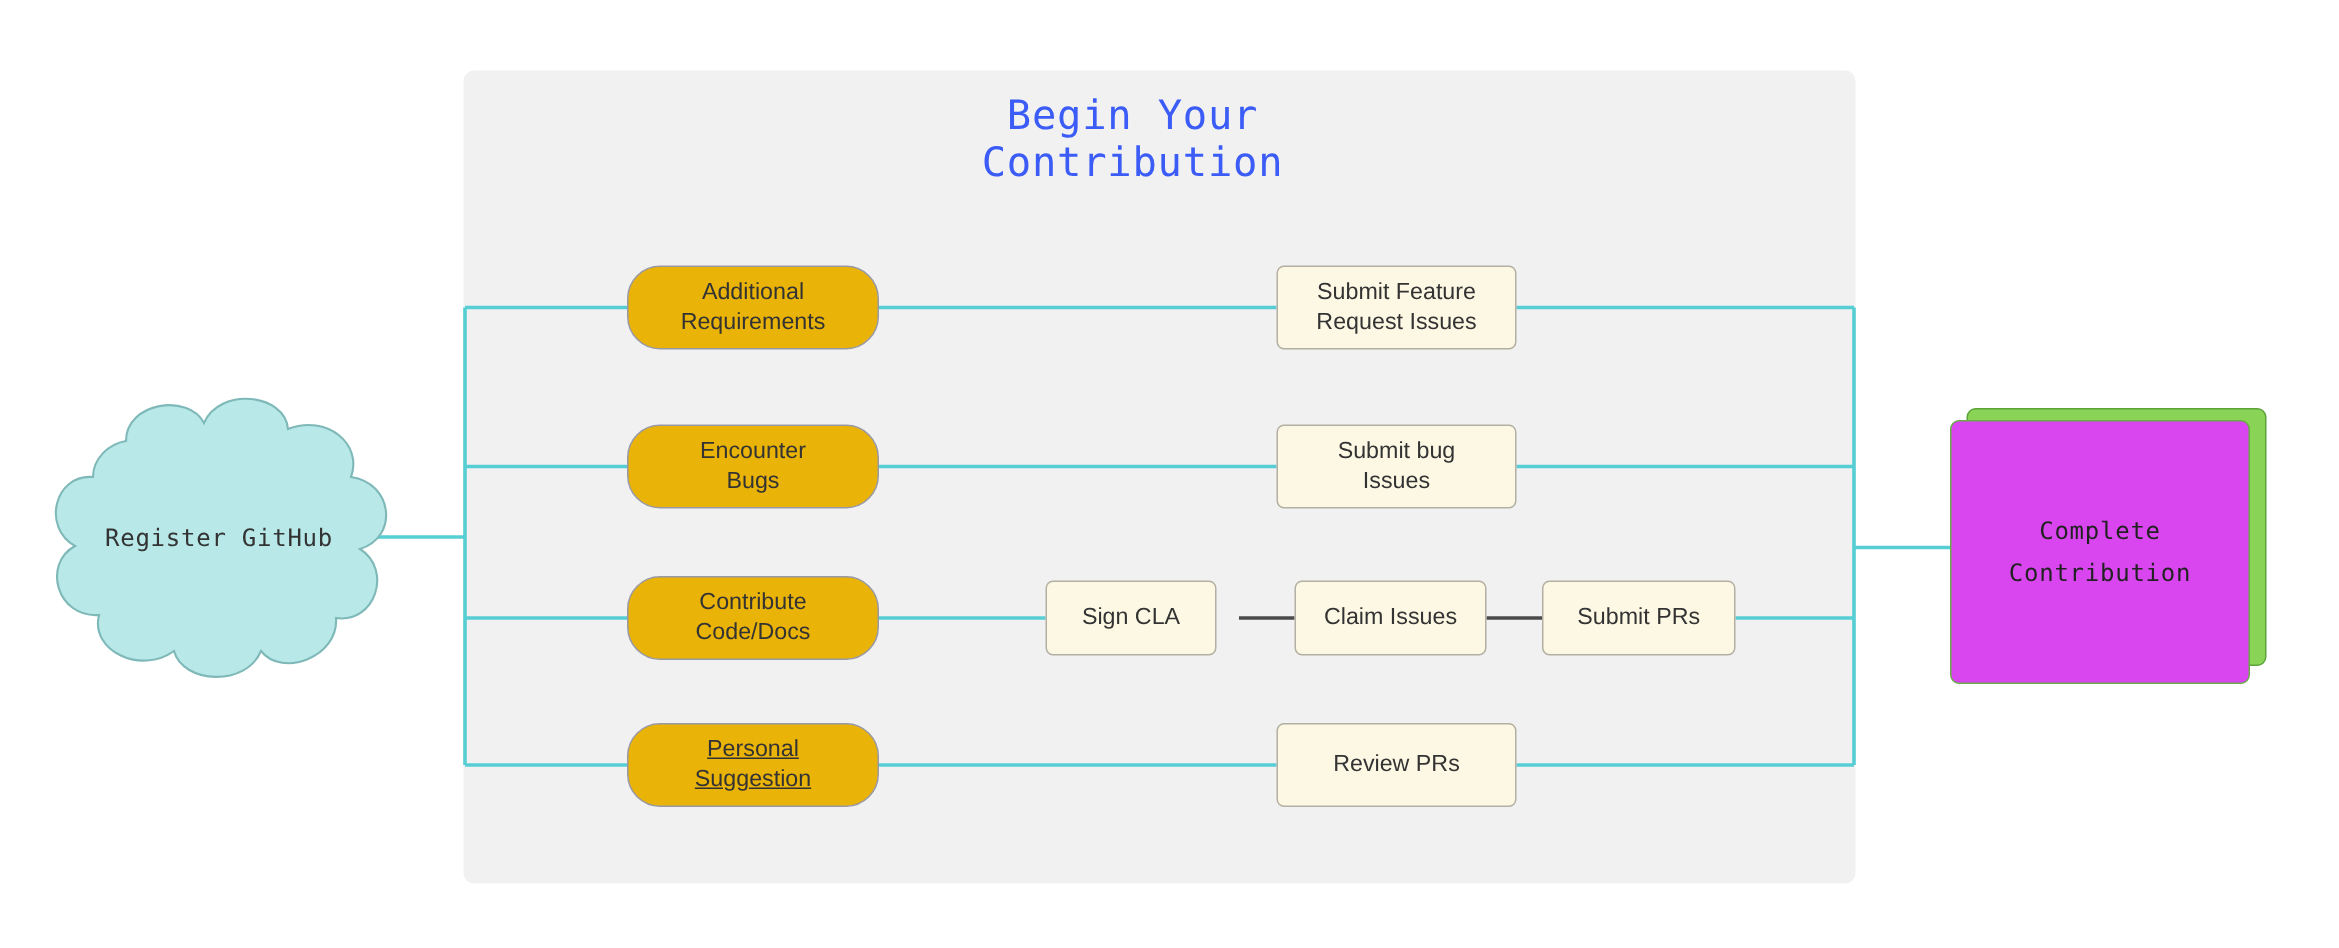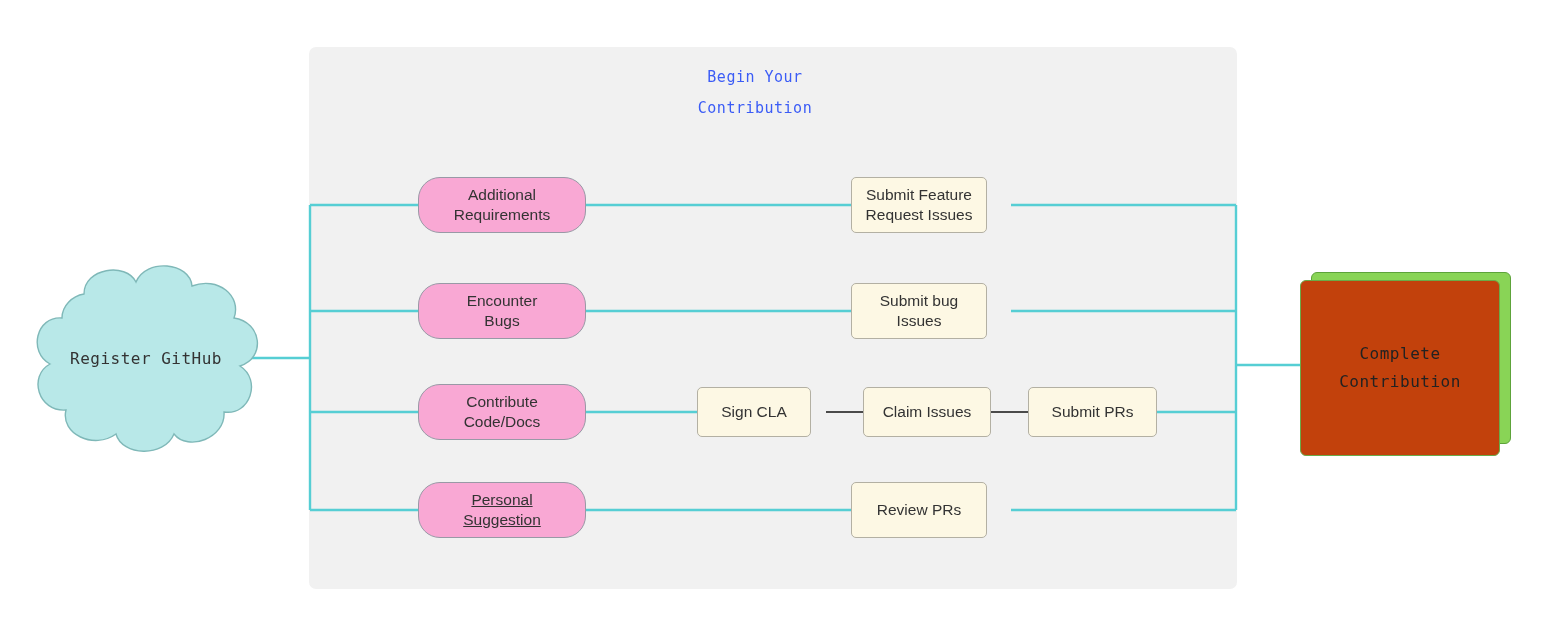--- a/index.html
+++ b/index.html
@@ -42,21 +42,21 @@
 
   
   .title {
     position: absolute;
     left: 555px;
     top: 62px;
     width: 400px;
     text-align: center;
     color: #3b5cf6;
     font-family: "DejaVu Sans Mono", "Liberation Mono", monospace;
-    font-size: 15px;
+    font-size: 27px;
     line-height: 31px;
     letter-spacing: 0.5px;
     white-space: pre-line;
     font-weight: 400;
   }
 
   
   .node {
     position: absolute;
     display: flex;
@@ -66,37 +66,37 @@
     box-sizing: border-box;
     color: #333333;
     white-space: pre-line;
   }
 
   
   .lane {
     width: 168px;
     height: 56px;
     left: 418px;
-    background: #f9a8d4;
+    background: #eab308;
     border: 1px solid #9999a6;
     border-radius: 22px;
     font-size: 15.5px;
     line-height: 20px;
   }
 
   
   .cream {
     background: #fdf8e4;
     border: 1px solid #b3b0a3;
     border-radius: 5px;
     font-size: 15.5px;
     line-height: 20px;
   }
   .out {
-    width: 136px;
+    width: 160px;
     height: 56px;
     left: 851px;
   }
   .step {
     height: 50px;
   }
 
   
   .cloud-wrap {
     position: absolute;
@@ -139,21 +139,21 @@
     border: 1px solid #5da33a;
     border-radius: 6px;
     box-sizing: border-box;
   }
   .green-front {
     position: absolute;
     left: 0px;
     top: 8px;
     width: 200px;
     height: 176px;
-    background: #c2410c;
+    background: #d946ef;
     border: 1px solid #6aaa48;
     border-radius: 6px;
     box-sizing: border-box;
     display: flex;
     align-items: center;
     justify-content: center;
     text-align: center;
     color: #222222;
     font-family: "DejaVu Sans Mono", "Liberation Mono", monospace;
     font-size: 16px;

